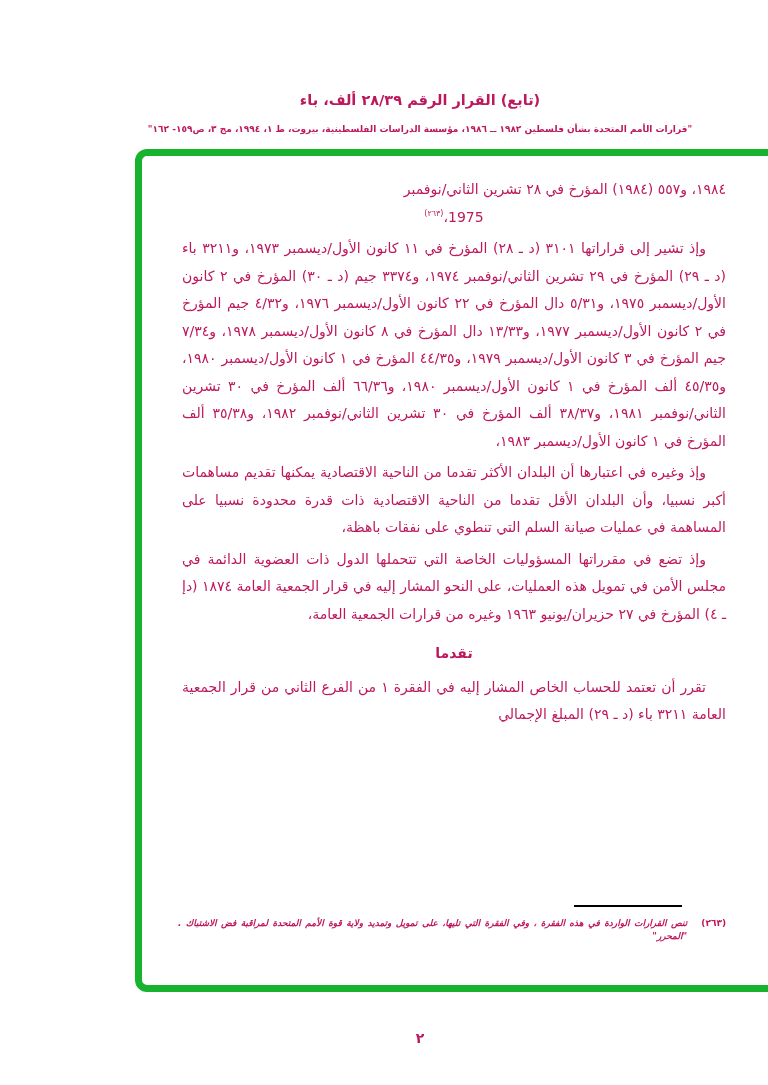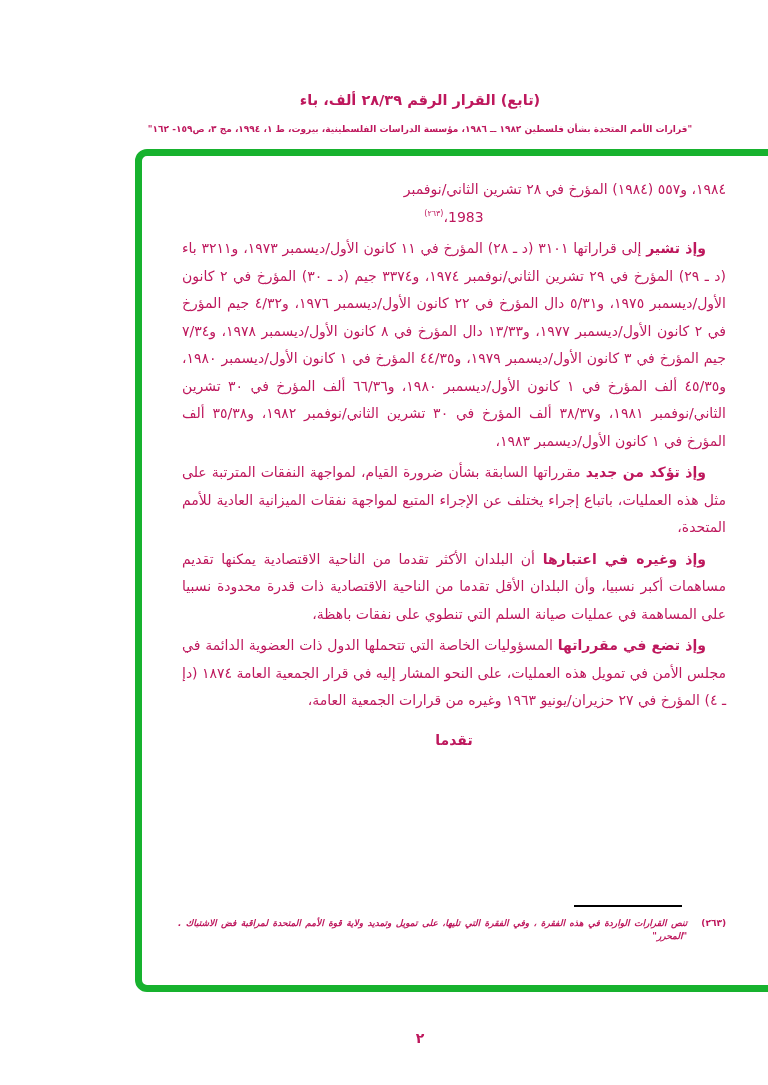--- a/index.html
+++ b/index.html
@@ -36,21 +36,21 @@
     position:absolute;
     top:20px; right:50px; left:40px;
     font-size:14px;
     line-height:27.5px;
     text-align:justify;
   }
   .cont-line1 { text-align:right; }
   .cont-line2 { text-align:center; }
   sup.fnref { font-size:8px; line-height:0; vertical-align:super; }
   .para { margin-top:4px; text-indent:20px; }
-  .lead { font-weight:bold; }
+  .lead { font-weight:normal; }
   .section-heading {
     margin-top:12px; margin-bottom:6px;
     text-align:center; font-weight:bold;
     text-indent:0;
   }
   .footnote-area {
     position:absolute;
     right:50px; left:36px; bottom:42px;
   }
   .fn-rule {
@@ -81,32 +81,32 @@
 
   <div class="doc-title">(تابع) القرار الرقم ٢٨/٣٩ ألف، باء</div>
 
   <div class="doc-source">"قرارات الأمم المتحدة بشأن فلسطين ١٩٨٢ ــ ١٩٨٦، مؤسسة الدراسات الفلسطينية، بيروت، ط ١، ١٩٩٤، مج ٣، ص١٥٩- ١٦٢"</div>
 
   <div class="frame">
     <div class="textblock">
 
       <div class="cont-line1">١٩٨٤، و٥٥٧ (١٩٨٤) المؤرخ في ٢٨ تشرين الثاني/نوفمبر</div>
 
-      <div class="cont-line2"><span>1983،</span><sup class="fnref">(٢٦٣)</sup></div>
+      <div class="cont-line2"><span>1975،</span><sup class="fnref">(٢٦٣)</sup></div>
 
       <p class="para"><span class="lead">وإذ تشير</span><span> إلى قراراتها ٣١٠١ (د ـ ٢٨) المؤرخ في ١١ كانون الأول/ديسمبر ١٩٧٣، و٣٢١١ باء (د ـ ٢٩) المؤرخ في ٢٩ تشرين الثاني/نوفمبر ١٩٧٤، و٣٣٧٤ جيم (د ـ ٣٠) المؤرخ في ٢ كانون الأول/ديسمبر ١٩٧٥، و٥/٣١ دال المؤرخ في ٢٢ كانون الأول/ديسمبر ١٩٧٦، و٤/٣٢ جيم المؤرخ في ٢ كانون الأول/ديسمبر ١٩٧٧، و١٣/٣٣ دال المؤرخ في ٨ كانون الأول/ديسمبر ١٩٧٨، و٧/٣٤ جيم المؤرخ في ٣ كانون الأول/ديسمبر ١٩٧٩، و٤٤/٣٥ المؤرخ في ١ كانون الأول/ديسمبر ١٩٨٠، و٤٥/٣٥ ألف المؤرخ في ١ كانون الأول/ديسمبر ١٩٨٠، و٦٦/٣٦ ألف المؤرخ في ٣٠ تشرين الثاني/نوفمبر ١٩٨١، و٣٨/٣٧ ألف المؤرخ في ٣٠ تشرين الثاني/نوفمبر ١٩٨٢، و٣٥/٣٨ ألف المؤرخ في ١ كانون الأول/ديسمبر ١٩٨٣،</span></p>
 
-      <p class="para"><span class="lead">وإذ تؤكد من جديد</span><span> مقرراتها السابقة بشأن ضرورة القيام، لمواجهة النفقات المترتبة على مثل هذه العمليات، باتباع إجراء يختلف عن الإجراء المتبع لمواجهة نفقات الميزانية العادية للأمم المتحدة،</span></p>
 
       <p class="para"><span class="lead">وإذ وغيره في اعتبارها</span><span> أن البلدان الأكثر تقدما من الناحية الاقتصادية يمكنها تقديم مساهمات أكبر نسبيا، وأن البلدان الأقل تقدما من الناحية الاقتصادية ذات قدرة محدودة نسبيا على المساهمة في عمليات صيانة السلم التي تنطوي على نفقات باهظة،</span></p>
 
       <p class="para"><span class="lead">وإذ تضع في مقرراتها</span><span> المسؤوليات الخاصة التي تتحملها الدول ذات العضوية الدائمة في مجلس الأمن في تمويل هذه العمليات، على النحو المشار إليه في قرار الجمعية العامة ١٨٧٤ (دإ ـ ٤) المؤرخ في ٢٧ حزيران/يونيو ١٩٦٣ وغيره من قرارات الجمعية العامة،</span></p>
 
       <p class="para section-heading">تقدما</p>
 
+      <p class="para"><span class="lead">تقرر</span><span> أن تعتمد للحساب الخاص المشار إليه في الفقرة ١ من الفرع الثاني من قرار الجمعية العامة ٣٢١١ باء (د ـ ٢٩) المبلغ الإجمالي</span></p>
 
     </div>
 
     <div class="footnote-area">
       <div class="fn-rule"></div>
       <div class="fn-line">
         <span class="fn-marker">(٢٦٣)</span>
         <span class="fn-text">تنص القرارات الواردة في هذه الفقرة ، وفي الفقرة التي تليها، على تمويل وتمديد ولاية قوة الأمم المتحدة لمراقبة فض الاشتباك . "المحرر"</span>
       </div>
     </div>

